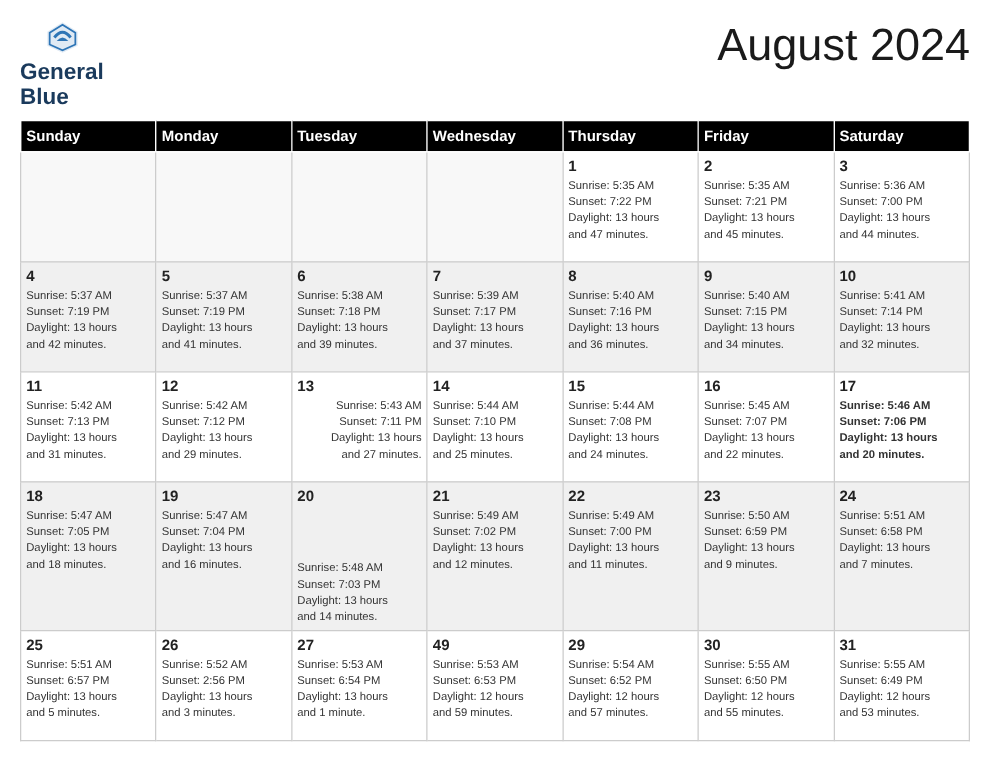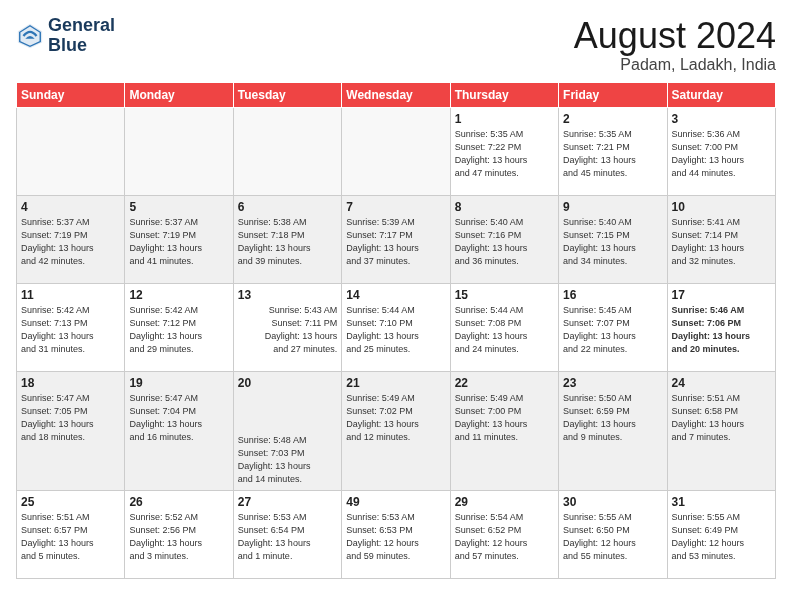--- a/index.html
+++ b/index.html
@@ -13,20 +13,21 @@
     .header {
       display: flex;
       justify-content: space-between;
       align-items: flex-start;
       margin-bottom: 8px;
     }
     .logo {
       display: flex;
       align-items: center;
       gap: 4px;
+      flex-direction: column;
     }
     .logo-text {
       font-size: 18px;
       font-weight: bold;
       color: #1a3a5c;
       line-height: 1.1;
     }
     .logo-text span {
       display: block;
     }
@@ -46,21 +47,21 @@
     .subtitle {
       font-size: 16px;
       color: #444;
     }
     .calendar {
       width: 100%;
       border-collapse: collapse;
       table-layout: fixed;
     }
     .calendar th {
-      background: #ef4444;
+      background: #000000;
       color: #fff;
       font-size: 12px;
       font-weight: bold;
       padding: 5px 4px;
       text-align: left;
       border: 1px solid #fff;
     }
     .calendar td {
       vertical-align: top;
       padding: 4px 4px;
@@ -100,21 +101,20 @@
       <path d="M8,15 Q15,6 22,15" fill="none" stroke="#2e75b6" stroke-width="2.5"></path>
       <path d="M10,18 Q15,12 20,18" fill="#2e75b6"></path>
     </svg>
     <div class="logo-text">
       <span>General</span>
       <span>Blue</span>
     </div>
   </div>
   <div class="title-block">
     <div class="month-title">August 2024</div>
-    <div class="subtitle">Padam, Ladakh, India</div>
   </div>
 </div>
 
 <table class="calendar">
   <thead>
     <tr>
     <th>Sunday</th>
         <th>Monday</th>
         <th>Tuesday</th>
         <th>Wednesday</th>

